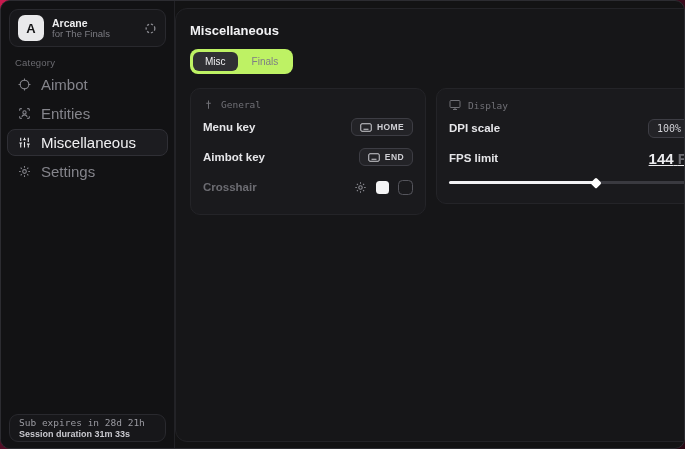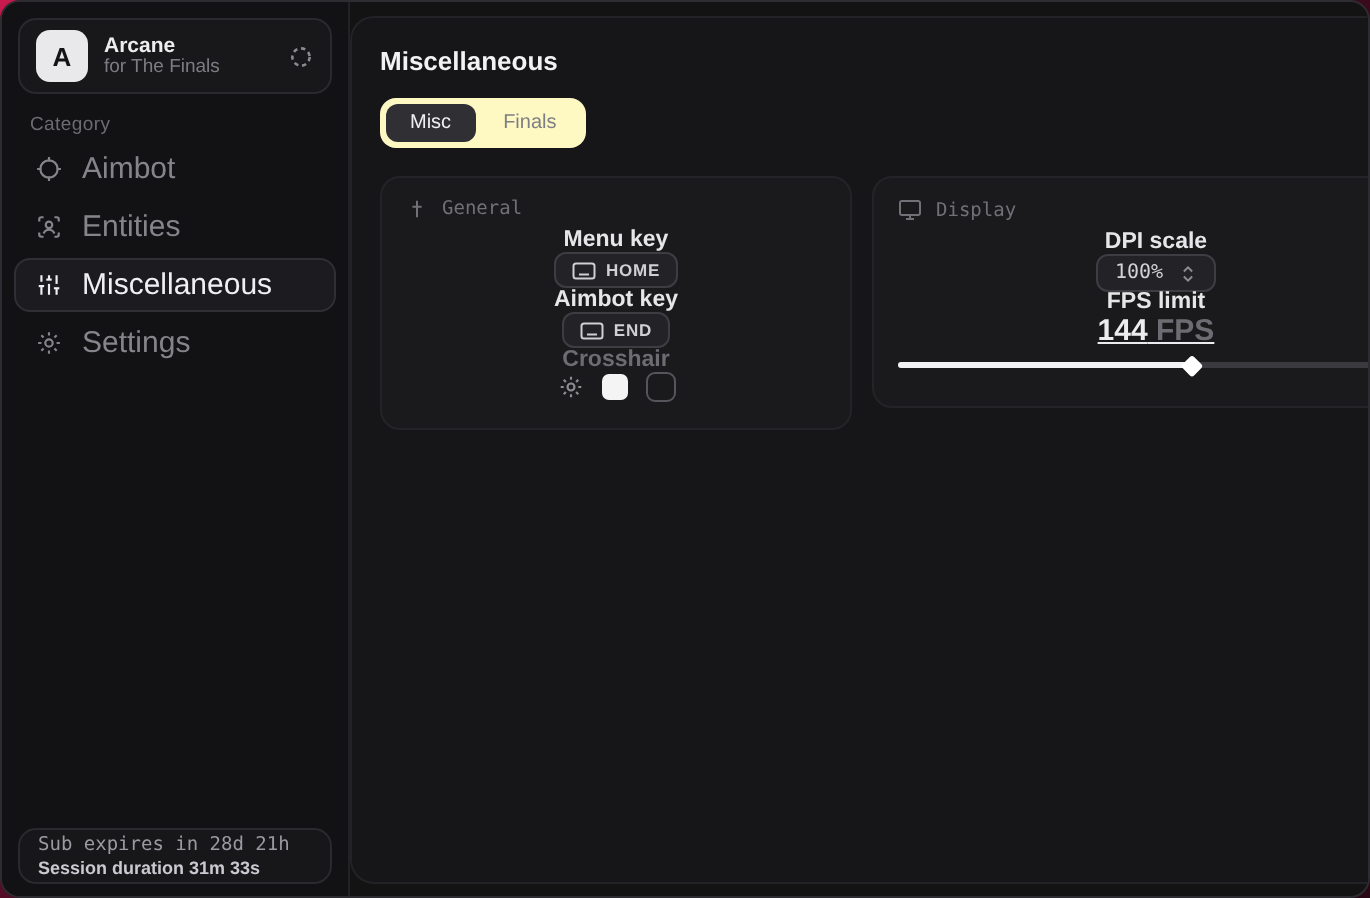--- a/index.html
+++ b/index.html
@@ -43,38 +43,38 @@
   }
   .sub-exp{ font-family:"DejaVu Sans Mono", monospace; font-size:9.5px; color:#9a9aa1; }
   .sess{ font-size:9px; font-weight:bold; color:#c9c9cf; }
   
   .main{
     flex:1; margin:7px 6px 6px 0; background:#161618; border:1px solid #232327;
     border-radius:12px; position:relative; padding:14px 14px;
   }
   .page-title{ font-size:13px; font-weight:bold; color:#f2f2f4; }
   .tabs{
-    display:inline-flex; margin-top:11px; background:#fef9c3; border-radius:8px; padding:3px; gap:2px;
+    display:inline-flex; margin-top:11px; background:#bef264; border-radius:8px; padding:3px; gap:2px;
   }
   .tab{
     font-size:10px; padding:4px 12px; border-radius:6px; color:#7e7e85; cursor:pointer; border:none; background:transparent;
     font-family:"Liberation Sans", sans-serif;
   }
   .tab.active{ background:#303034; color:#f0f0f2; }
   .panels{ display:flex; gap:10px; margin-top:14px; align-items:flex-start; }
   .panel{
     background:#1a1a1d; border:1px solid #242428; border-radius:10px; padding:10px 12px 14px;
   }
   .panel.general{ width:236px; }
   .panel.display{ width:284px; }
   .panel-head{
     display:flex; align-items:center; gap:7px; color:#707076;
     font-family:"DejaVu Sans Mono", monospace; font-size:9.5px; margin-bottom:4px;
   }
-  .row{ display:flex; align-items:center; justify-content:space-between; height:26px; margin-top:4px;flex-direction:column; }
+  .row{ display:flex; align-items:center; justify-content:space-between; height:26px; margin-top:4px; }
   .row-label{ font-size:11.5px; font-weight:bold; color:#e6e6e9; }
   .row-label.dim{ color:#6c6c72; }
   .keycap{
     display:inline-flex; align-items:center; gap:5px; background:#232327; border:1px solid #3d3d44;
     border-radius:6px; padding:3px 8px; color:#cfcfd4; font-size:8.5px; font-weight:bold;
     letter-spacing:.4px; cursor:pointer; font-family:"Liberation Sans", sans-serif;
   }
   .crosshair-controls{ display:flex; align-items:center; gap:9px; }
   .mini-gear{ color:#8c8c92; display:flex; cursor:pointer; }
   .swatch{ width:13px; height:13px; border-radius:3.5px; background:#f4f4f5; cursor:pointer; }

